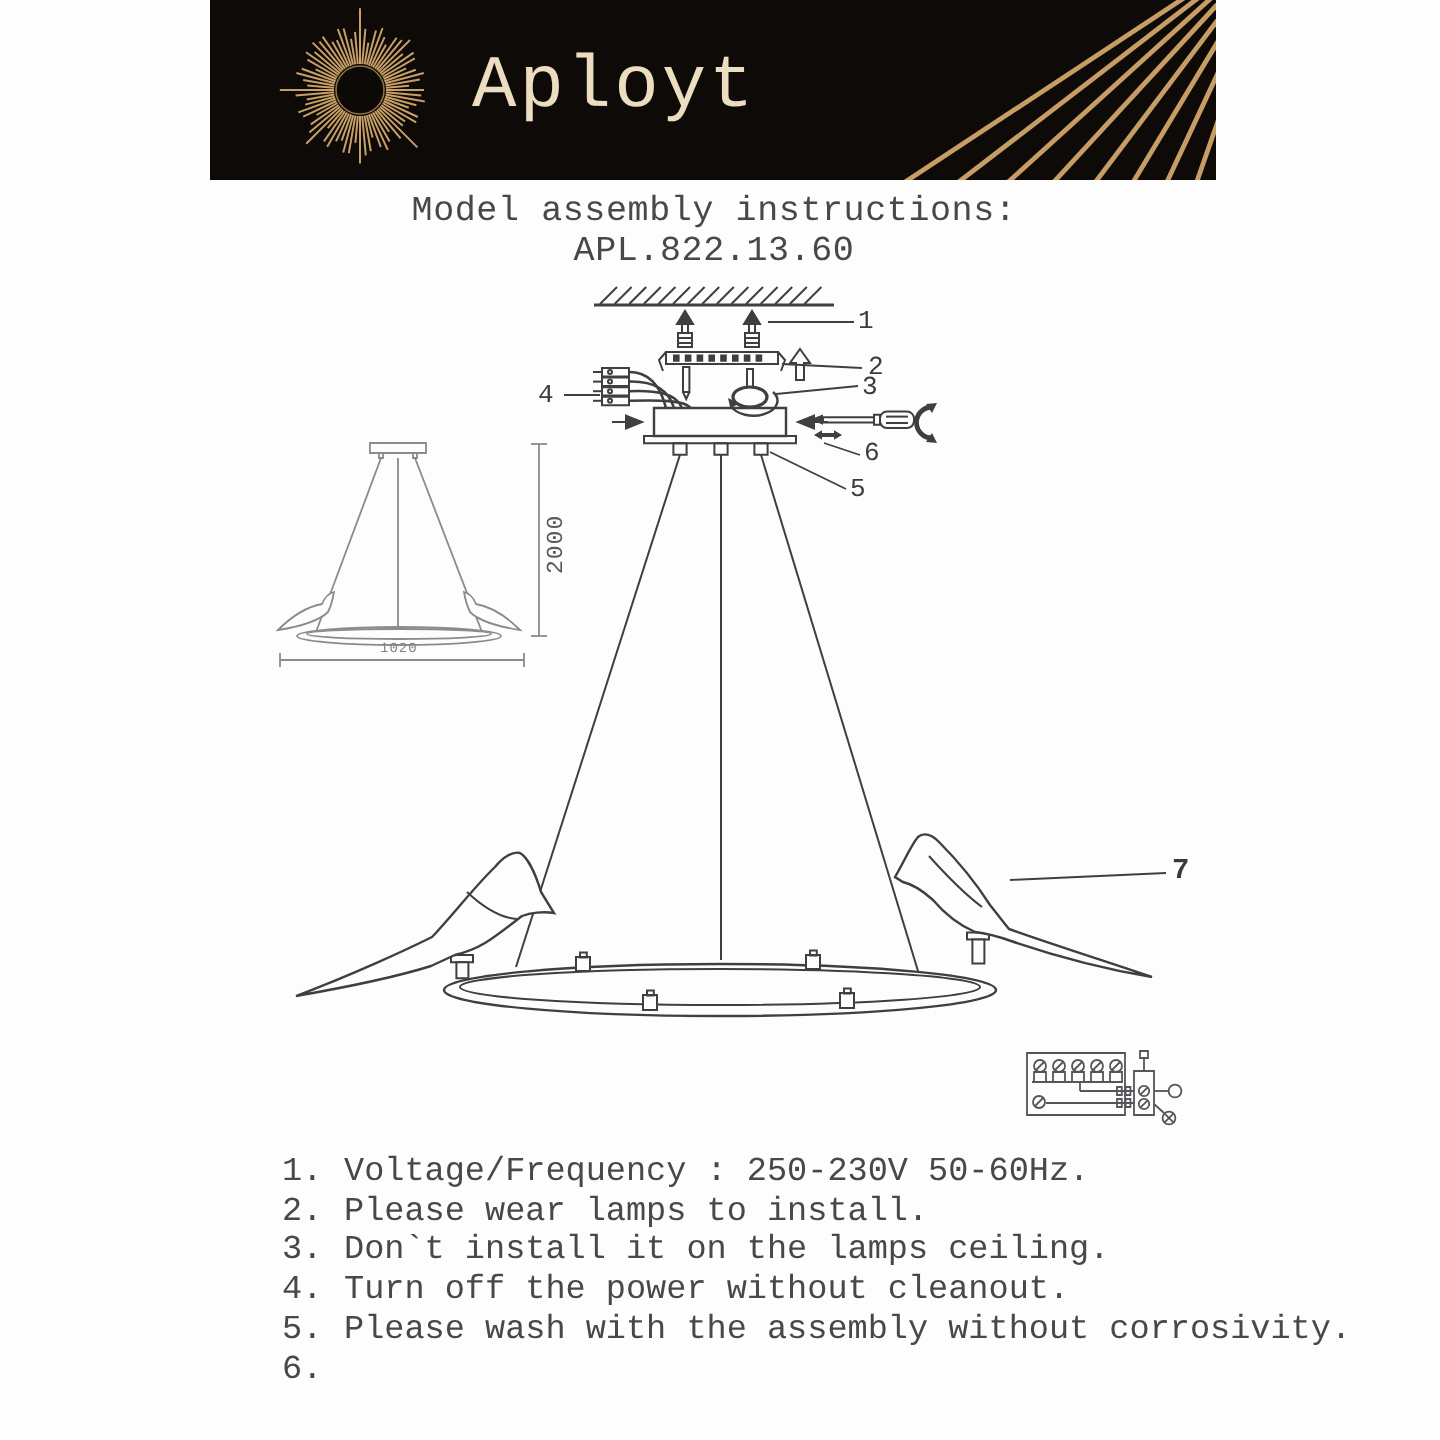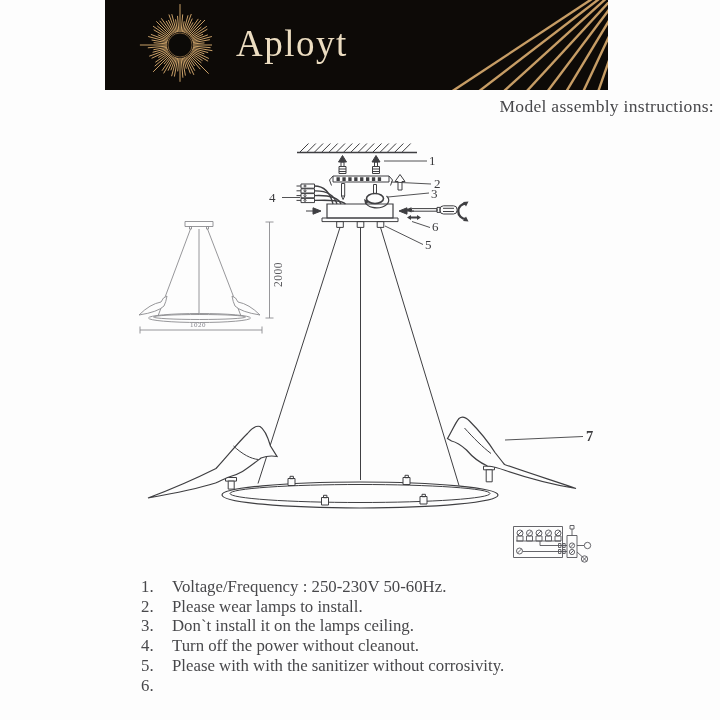--- a/index.html
+++ b/index.html
@@ -1,26 +1,26 @@
 <!DOCTYPE html>
 <html><head>
 <meta charset="utf-8">
 <style>
   html,body{margin:0;padding:0;background:#ffffff;}
   .page{position:relative;width:720px;height:720px;background:#fdfdfd;overflow:hidden;
-        font-family:Liberation Serif, serif;color:#48484b;}
+        font-family:Liberation Mono, monospace;color:#48484b;}
 
   
   .banner{position:absolute;left:105px;top:0;width:503px;height:90px;background:#0d0a07;overflow:hidden;}
   .banner svg{position:absolute;left:0;top:0;}
   .logotype{position:absolute;left:131px;top:0;height:90px;line-height:88px;
             font-size:37px;letter-spacing:1.5px;color:#ecddc1;font-weight:400;}
 
   
-  .title-block{position:absolute;left:0;top:96px;width:714px;text-align:right;}
+  .title-block{position:absolute;left:0;top:96px;width:714px;text-align:center;}
   .title-line{font-size:17.5px;line-height:20px;letter-spacing:.3px;color:#48484b;}
 
   
   .drawing{position:absolute;left:0;top:0;width:720px;height:720px;}
   .drawing *{vector-effect:non-scaling-stroke;}
 
   .lbl{position:absolute;font-size:13px;color:#3b3b3e;line-height:14px;}
   .lbl-bold{font-weight:bold;font-size:14.5px;}
   .dim-v{position:absolute;left:272px;top:287px;transform:rotate(-90deg);transform-origin:0 0;
          font-size:11.5px;color:#5a5a5e;letter-spacing:.5px;}
@@ -123,20 +123,21 @@
           <line x1="87.8" y1="42.7" x2="104.9" y2="39.7" stroke="#c89f67" stroke-width="1"></line>
           <line x1="88.0" y1="43.9" x2="99.5" y2="42.9" stroke="#c89f67" stroke-width="1"></line>
         </g>
       <circle cx="75" cy="45" r="12" fill="#0c0a07" stroke="#8f6f45" stroke-width="0.8"></circle>
     </svg>
     <span class="logotype">Aployt</span>
   </div>
 
   <div class="title-block">
     <div class="title-line">Model assembly instructions:</div>
+    <div class="title-line">APL.822.13.60</div>
   </div>
 
   <svg class="drawing" viewBox="0 0 720 720" fill="none" stroke="#3f3f42" stroke-width="1">
 
     <g>
       <line x1="297" y1="152.5" x2="417" y2="152.5" stroke-width="1.4"></line>
       <path id="hatch" stroke-width="1" d="M300.0,152 l8.5,-8.5 M307.3,152 l8.5,-8.5 M314.6,152 l8.5,-8.5 M321.9,152 l8.5,-8.5 M329.2,152 l8.5,-8.5 M336.5,152 l8.5,-8.5 M343.8,152 l8.5,-8.5 M351.1,152 l8.5,-8.5 M358.4,152 l8.5,-8.5 M365.7,152 l8.5,-8.5 M373.0,152 l8.5,-8.5 M380.3,152 l8.5,-8.5 M387.6,152 l8.5,-8.5 M394.9,152 l8.5,-8.5 M402.2,152 l8.5,-8.5 "></path>
     </g>
 
     <g>
@@ -346,20 +347,20 @@
     <div class="inst-row">
       <span class="inst-num">3.</span>
       <span>Don`t install it on the lamps ceiling.</span>
     </div>
     <div class="inst-row">
       <span class="inst-num">4.</span>
       <span>Turn off the power without cleanout.</span>
     </div>
     <div class="inst-row">
       <span class="inst-num">5.</span>
-      <span>Please with with the sanitizer without corrosivity.</span>
+      <span>Please wash with the assembly without corrosivity.</span>
     </div>
     <div class="inst-row">
       <span class="inst-num">6.</span>
     </div>
   </div>
 
 </div>
 
 </body></html>

